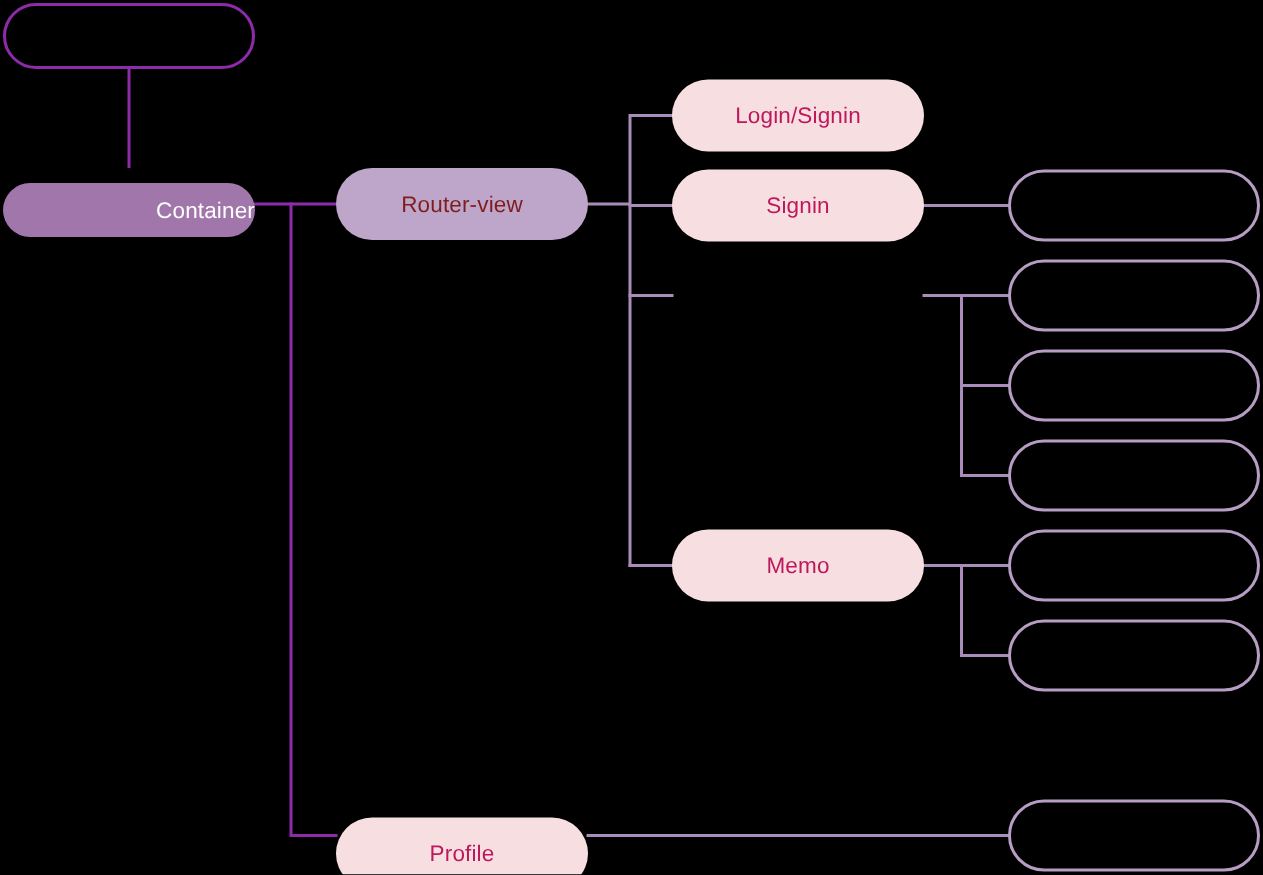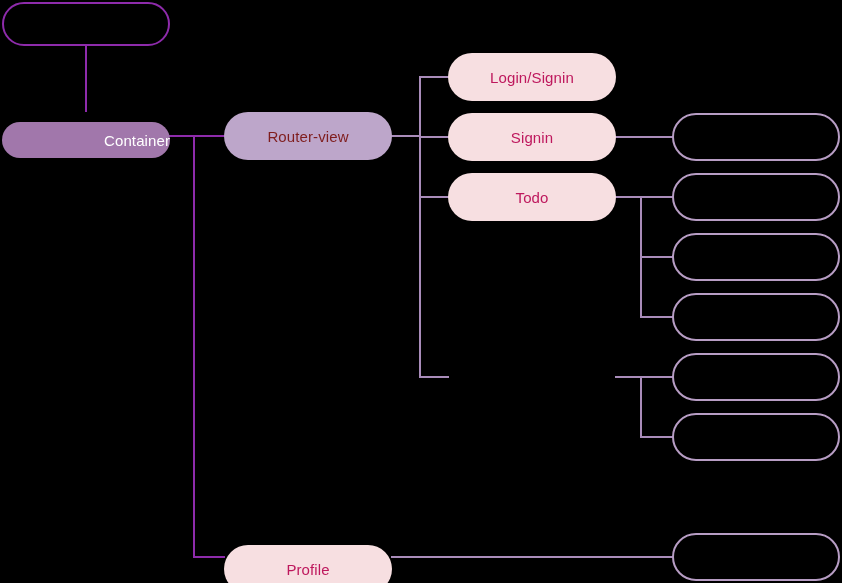--- a/index.html
+++ b/index.html
@@ -88,22 +88,22 @@
     </div>
     <div class="node filled-mid" style="left: 224px; top: 112px; width: 168px; height: 48px;">
       <span class="node-label">Router-view</span>
     </div>
     <div class="node filled-pink" style="left: 448px; top: 53px; width: 168px; height: 48px;">
       <span class="node-label">Login/Signin</span>
     </div>
     <div class="node filled-pink" style="left: 448px; top: 113px; width: 168px; height: 48px;">
       <span class="node-label">Signin</span>
     </div>
-    <div class="node filled-pink" style="left: 448px; top: 173px; width: 168px; height: 48px;">
-      <span class="node-label">Todo</span>
+    <div class="node filled-pink" style="left: 448px; top: 353px; width: 168px; height: 48px;">
+      <span class="node-label">Memo</span>
     </div>
     <div class="node filled-pink" style="left: 224px; top: 533px; width: 168px; height: 48px; margin-top: 12px;">
       <span class="node-label">Profile</span>
     </div>
     <div class="node outline-soft" style="left: 672px; top: 113px; width: 168px; height: 48px;">
       <span class="node-label"></span>
     </div>
     <div class="node outline-soft" style="left: 672px; top: 173px; width: 168px; height: 48px;">
       <span class="node-label"></span>
     </div>

